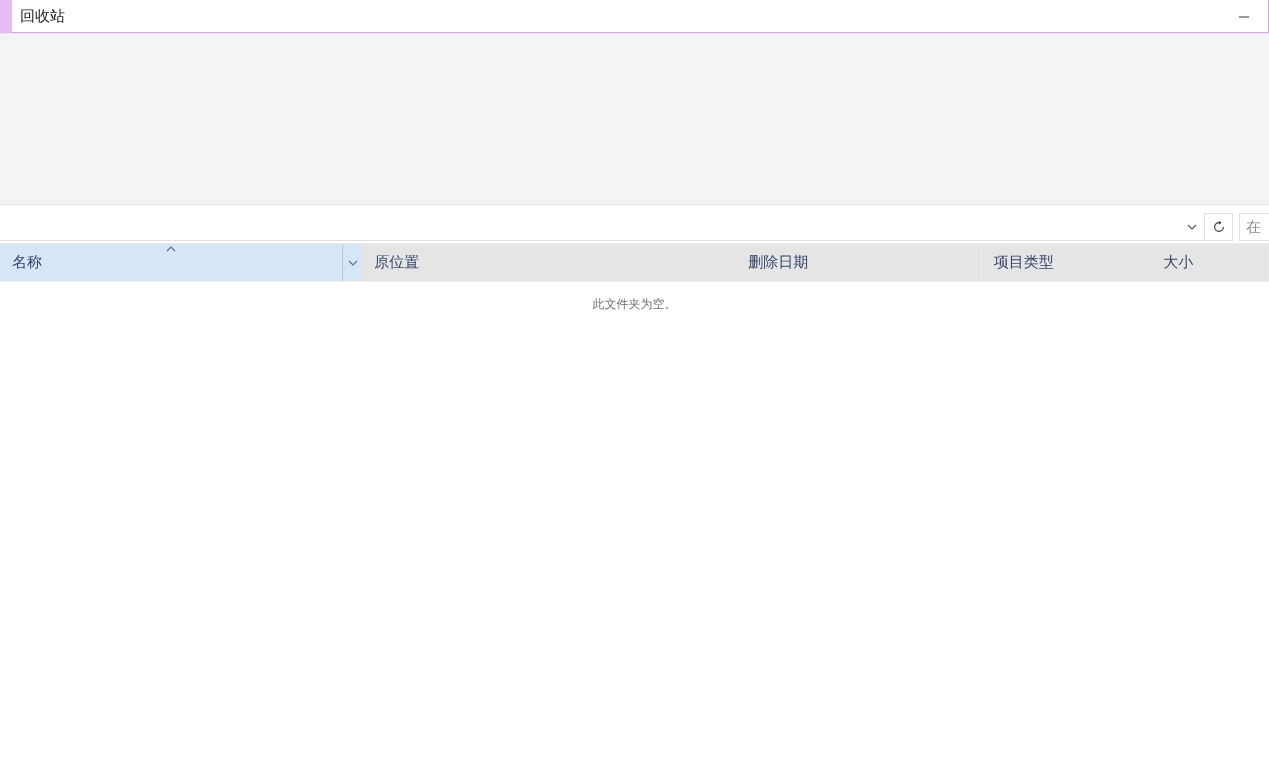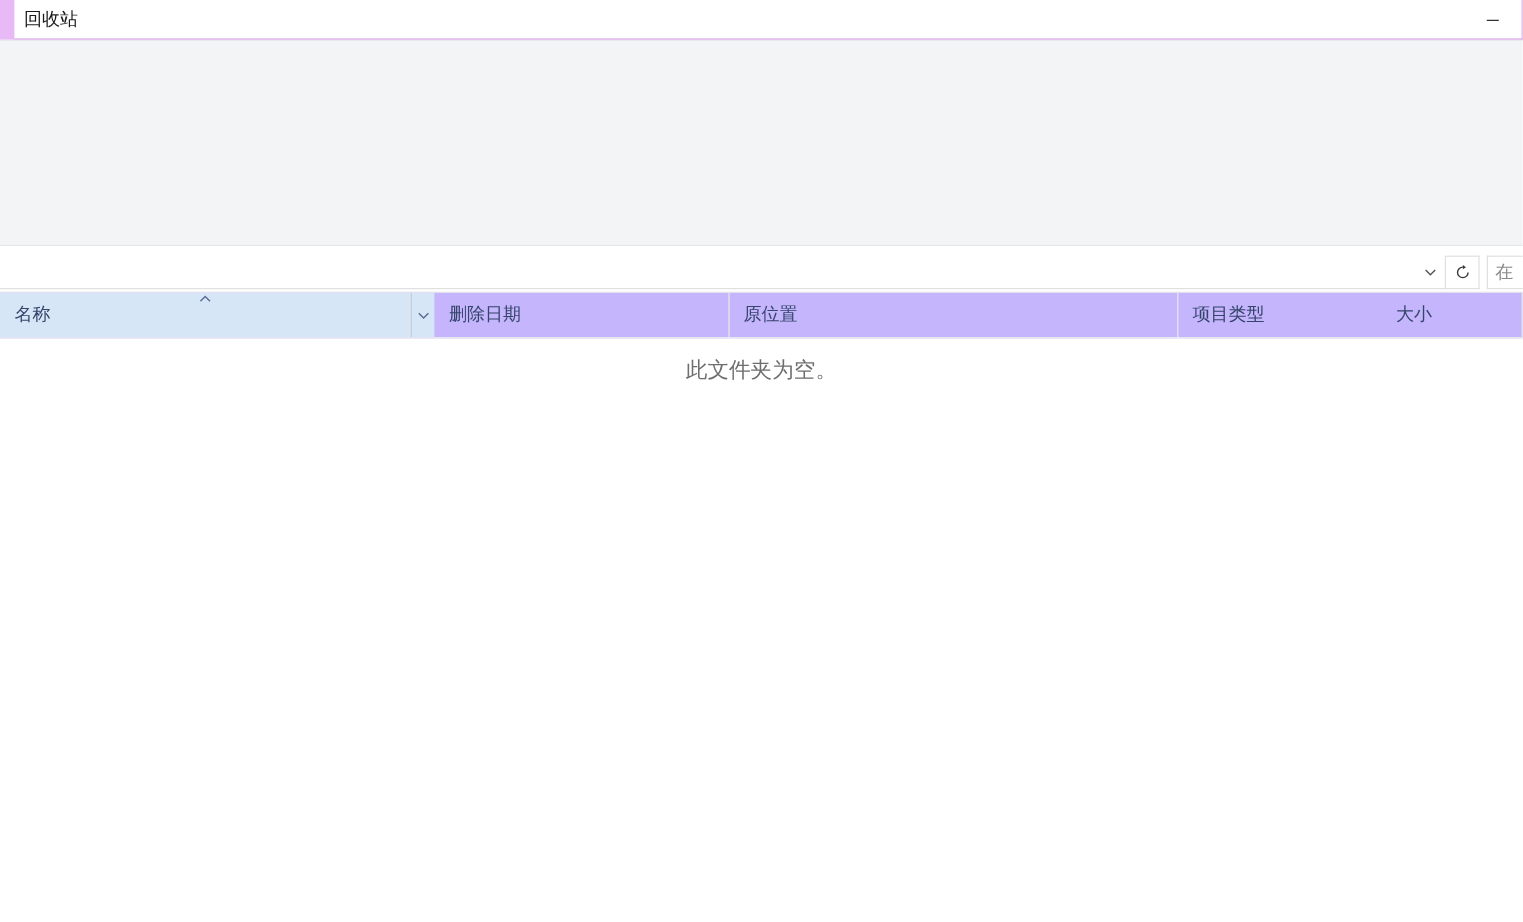--- a/index.html
+++ b/index.html
@@ -132,21 +132,21 @@
       font-size: 15px;
       overflow: hidden;
       background: #ffffff;
     }
     
     .columns-row {
       height: 38px;
       display: flex;
       align-items: stretch;
       border-bottom: 1px solid #f0f0f0;
-      background: #c4b5fd;
+      background: #e5e5e5;
     }
     .col {
       display: flex;
       align-items: center;
       padding-left: 12px;
       font-size: 15px;
       color: #35446a;
       border-right: 1px solid #e8e8e8;
       position: relative;
       cursor: pointer;
@@ -179,21 +179,21 @@
       cursor: pointer;
     }
     .col-origpath { width: 375px; }
     .col-deleted  { width: 246px; }
     .col-size     { width: 118px; }
     .col-type     { width: 170px; border-right: none; }
     
     .empty-msg {
       text-align: center;
       color: #6e6e6e;
-      font-size: 18px;
+      font-size: 12px;
       margin-top: 14px;
     }
   </style>
 </head>
 <body>
 
 <div class="titlebar">
   <div class="title-tab">
     <div class="tab-accent"></div>
     <div class="tab-body">回收站</div>
@@ -235,26 +235,26 @@
           <path d="M1 5 L5 1 L9 5" stroke="#5b6d94" stroke-width="1.2" fill="none"></path>
         </svg>
     </span>
     <span>名称</span>
   </div>
   <div class="col-split-dd">
     <svg width="10" height="10" viewBox="0 0 10 10">
       <path d="M1 3 L5 7 L9 3" stroke="#5b6d94" stroke-width="1.2" fill="none"></path>
     </svg>
   </div>
+  <div class="col col-origpath">
+    <span>原位置</span>
+  </div>
   <div class="col col-deleted">
     <span>删除日期</span>
   </div>
-  <div class="col col-origpath">
-    <span>原位置</span>
-  </div>
   <div class="col col-type">
     <span>项目类型</span>
   </div>
   <div class="col col-size">
     <span>大小</span>
   </div>
 </div>
 
 <div class="empty-msg">此文件夹为空。</div>
 

